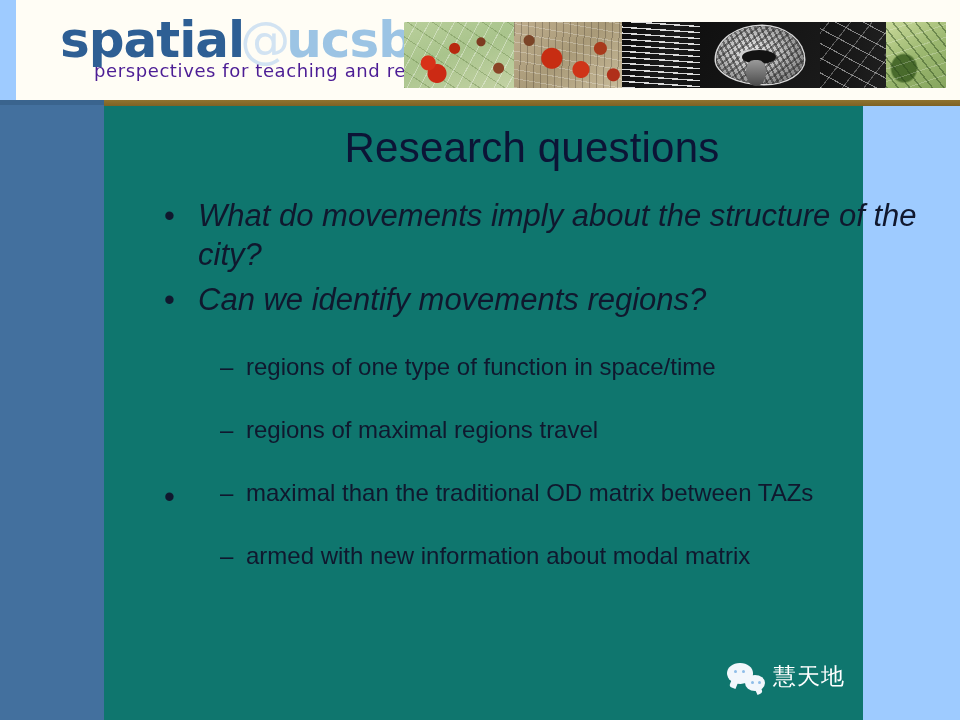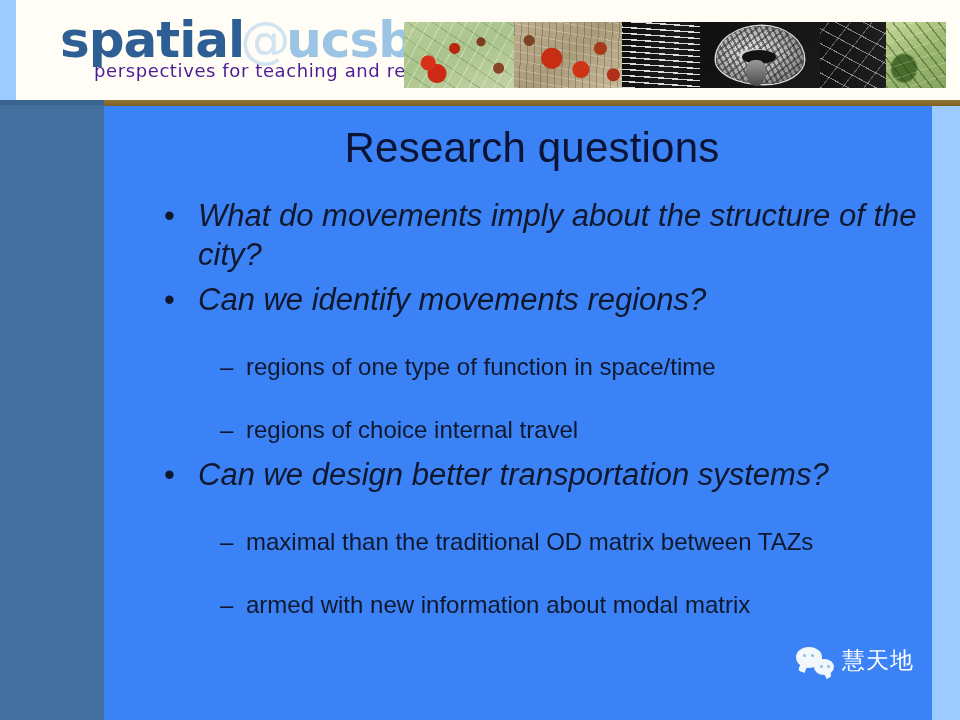--- a/index.html
+++ b/index.html
@@ -178,23 +178,24 @@
     left: 0; top: 0;
     width: 104px; height: 5px;
     background: #3a648e;
   }
 
   
   .body-area {
     position: absolute;
     left: 104px;
     top: 106px;
-    width: 828px;
+    width: 724px;
     height: 614px;
-    background: #3b82f6;
+    background: #0f766e;
+    padding-left: 35px;
   }
 
   .slide-title {
     position: absolute;
     left: 0;
     top: 18px;
     width: 856px;
     text-align: center;
     font-size: 42px;
     color: #0c1436;
@@ -252,21 +253,21 @@
     font-size: 24px;
     line-height: 31px;
     color: #10182e;
   }
   li.b2 > .b2-text { display: block; margin-top: 32px; }
 
   
   .watermark {
     position: absolute;
     right: 18px;
-    bottom: 44px;
+    bottom: 28px;
     display: flex;
     align-items: center;
     gap: 8px;
   }
   .wechat-icon {
     position: relative;
     width: 38px;
     height: 28px;
   }
   .wechat-big {
@@ -363,28 +364,27 @@
         <li class="b1">
           <span class="marker1">•</span>
           <span class="b1-text">Can we identify movements regions?</span>
           <ul class="lvl2">
             <li class="b2">
               <span class="marker2">–</span>
               <span class="b2-text">regions of one type of function in space/time</span>
             </li>
             <li class="b2">
               <span class="marker2">–</span>
-              <span class="b2-text">regions of choice internal travel</span>
+              <span class="b2-text">regions of maximal regions travel</span>
             </li>
           </ul>
         </li>
 
         <li class="b1">
           <span class="marker1">•</span>
-          <span class="b1-text">Can we design better transportation systems?</span>
           <ul class="lvl2">
             <li class="b2">
               <span class="marker2">–</span>
               <span class="b2-text">maximal than the traditional OD matrix between TAZs</span>
             </li>
             <li class="b2">
               <span class="marker2">–</span>
               <span class="b2-text">armed with new information about modal matrix</span>
             </li>
           </ul>

